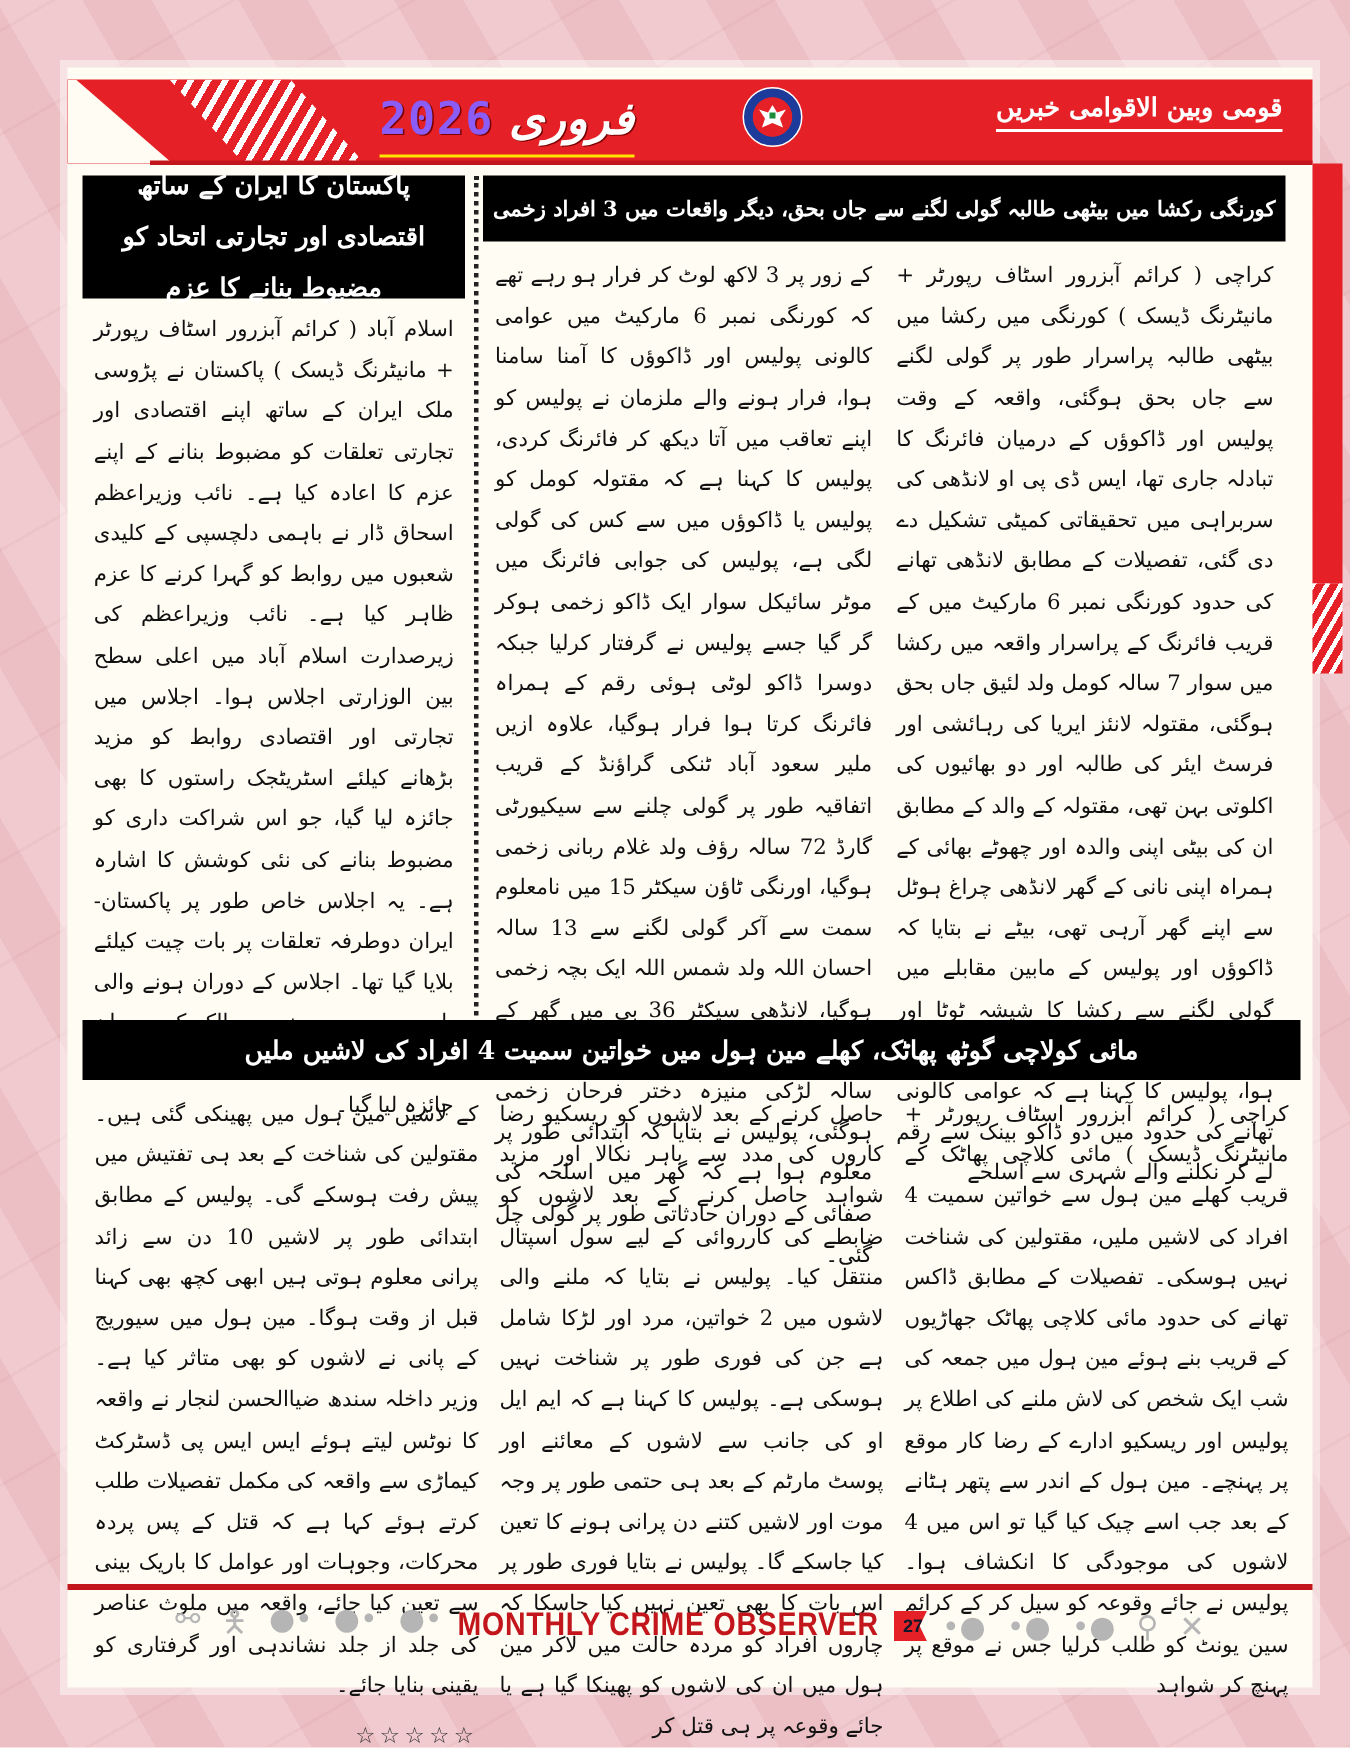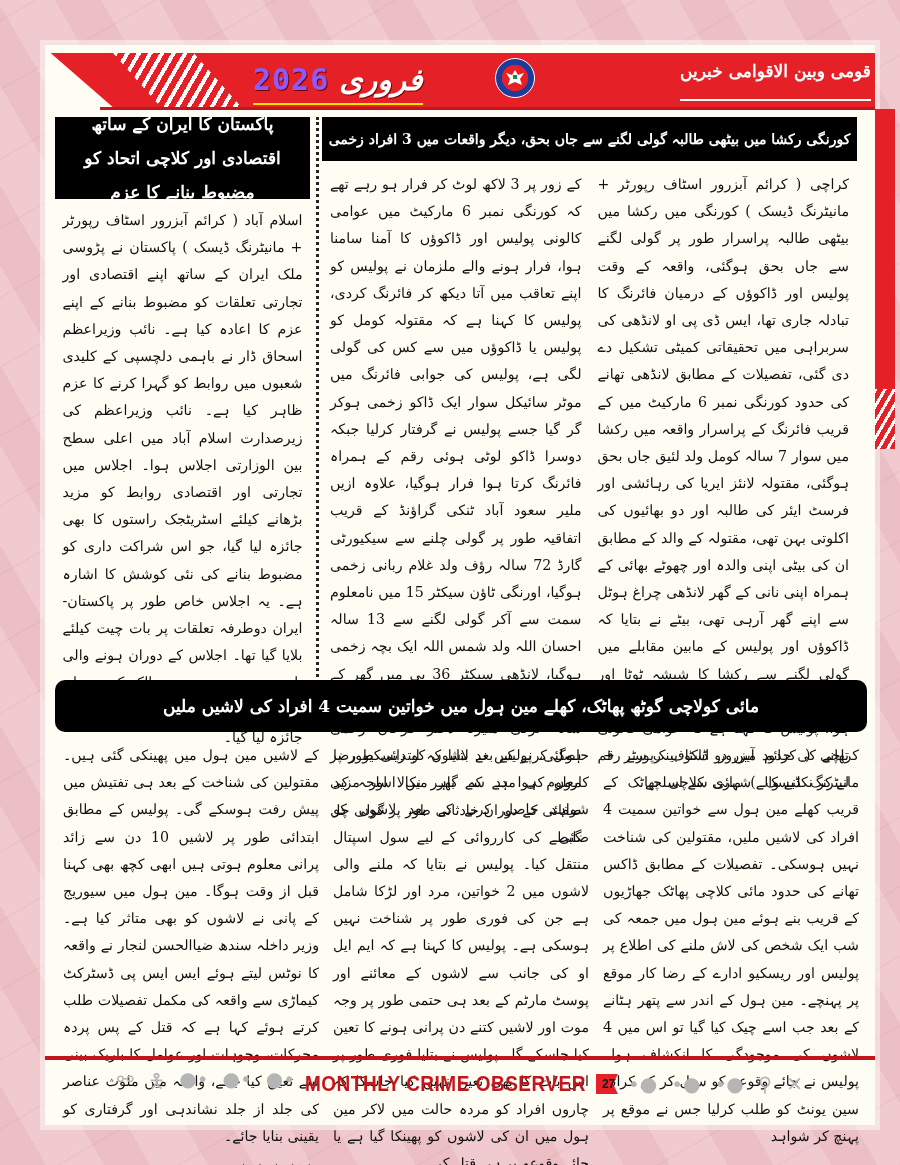--- a/index.html
+++ b/index.html
@@ -49,22 +49,22 @@
     font-family: "DejaVu Serif", serif; font-weight: bold; font-size: 30px; color: #fff;
     font-style: italic; text-shadow: 1px 1px 0 #7a0000;
   }
   .logo {
     position: absolute; left: 450px; top: 13px; width: 40px; height: 40px; border-radius: 50%;
     background: radial-gradient(circle, #e52127 0 48%, #1d3b9a 50% 100%);
     border: 1px solid #fff; box-sizing: border-box;
     display: flex; align-items: center; justify-content: center; color: #fff; font-size: 14px;
   }
   .section-title {
-    position: absolute; right: 4px; top: 16px; color: #fff; font-weight: bold; font-size: 17px;
-    border-bottom: 2px solid #fff; padding-bottom: 18px; font-family: "DejaVu Serif", serif;
+    position: absolute; right: 20px; top: 16px; color: #fff; font-weight: bold; font-size: 17px;
+    border-bottom: 2px solid #fff; padding-bottom: 4px; font-family: "DejaVu Serif", serif;
   }
   
   .side-ribbon {
     position: absolute; right: -20px; top: 64px; width: 20px; height: 280px;
     background: #e52127;
   }
   .side-stripes {
     position: absolute; right: -20px; top: 344px; width: 20px; height: 60px;
     background: repeating-linear-gradient(-60deg, #e52127 0 5px, #fff 5px 8px);
   }
@@ -86,21 +86,21 @@
   .a1 .cols { margin-top: 10px; padding: 0 8px; }
   .a1 .col { width: 255px; }
   .dotted-divider {
     position: absolute; left: 271px; top: 72px; height: 578px; width: 0;
     border-left: 3px dotted #222;
   }
   .a2 { left: 10px; top: 72px; width: 255px; height: 574px; }
   .a2 .headline { height: 82px; font-size: 17px; line-height: 34px; padding: 0 10px; }
   .a2 .col { width: 240px; margin: 8px auto 0; }
   .a3 { left: 10px; top: 635px; width: 812px; height: 420px; }
-  .a3 .headline { height: 52px; font-size: 17px; border-radius: 10px; }
+  .a3 .headline { height: 40px; font-size: 17px; }
   .a3 .cols { margin-top: 10px; padding: 0 8px; gap: 14px; }
   .a3 .col { width: 258px; }
   .stars { text-align: center; font-size: 15px; letter-spacing: 3px; margin-top: 6px; color: #333; }
   
   .footer-line { position: absolute; left: 0; right: 0; top: 1011px; height: 4px; background: #c3161c; }
   .footer {
     position: absolute; left: 0; right: 0; top: 1019px; height: 40px;
     display: flex; align-items: center; justify-content: center; gap: 10px;
   }
   .footer .icons { display: flex; gap: 14px; color: #b5b5b5; font-size: 20px; }
@@ -148,21 +148,21 @@
       </div>
       <div class="col">
         <p>کے زور پر 3 لاکھ لوٹ کر فرار ہو رہے تھے کہ کورنگی نمبر 6 مارکیٹ میں عوامی کالونی پولیس اور ڈاکوؤں کا آمنا سامنا ہوا، فرار ہونے والے ملزمان نے پولیس کو اپنے تعاقب میں آتا دیکھ کر فائرنگ کردی، پولیس کا کہنا ہے کہ مقتولہ کومل کو پولیس یا ڈاکوؤں میں سے کس کی گولی لگی ہے، پولیس کی جوابی فائرنگ میں موٹر سائیکل سوار ایک ڈاکو زخمی ہوکر گر گیا جسے پولیس نے گرفتار کرلیا جبکہ دوسرا ڈاکو لوٹی ہوئی رقم کے ہمراہ فائرنگ کرتا ہوا فرار ہوگیا، علاوہ ازیں ملیر سعود آباد ٹنکی گراؤنڈ کے قریب اتفاقیہ طور پر گولی چلنے سے سیکیورٹی گارڈ 72 سالہ رؤف ولد غلام ربانی زخمی ہوگیا، اورنگی ٹاؤن سیکٹر 15 میں نامعلوم سمت سے آکر گولی لگنے سے 13 سالہ احسان اللہ ولد شمس اللہ ایک بچہ زخمی ہوگیا، لانڈھی سیکٹر 36 بی میں گھر کے اندر فائرنگ کے پراسرار واقعہ میں 17 سالہ لڑکی منیزہ دختر فرحان زخمی ہوگئی، پولیس نے بتایا کہ ابتدائی طور پر معلوم ہوا ہے کہ گھر میں اسلحہ کی صفائی کے دوران حادثاتی طور پر گولی چل گئی۔</p>
       </div>
     </div>
   </div>
 
   <div class="dotted-divider"></div>
 
   <div class="article a2">
-    <div class="headline">پاکستان کا ایران کے ساتھ اقتصادی اور کلاچی اتحاد کو مضبوط بنانے کا عزم</div>
+    <div class="headline">پاکستان کا ایران کے ساتھ اقتصادی اور تجارتی اتحاد کو مضبوط بنانے کا عزم</div>
     <div class="col">
       <p>اسلام آباد ( کرائم آبزرور اسٹاف رپورٹر + مانیٹرنگ ڈیسک ) پاکستان نے پڑوسی ملک ایران کے ساتھ اپنے اقتصادی اور تجارتی تعلقات کو مضبوط بنانے کے اپنے عزم کا اعادہ کیا ہے۔ نائب وزیراعظم اسحاق ڈار نے باہمی دلچسپی کے کلیدی شعبوں میں روابط کو گہرا کرنے کا عزم ظاہر کیا ہے۔ نائب وزیراعظم کی زیرصدارت اسلام آباد میں اعلی سطح بین الوزارتی اجلاس ہوا۔ اجلاس میں تجارتی اور اقتصادی روابط کو مزید بڑھانے کیلئے اسٹریٹجک راستوں کا بھی جائزہ لیا گیا، جو اس شراکت داری کو مضبوط بنانے کی نئی کوشش کا اشارہ ہے۔ یہ اجلاس خاص طور پر پاکستان-ایران دوطرفہ تعلقات پر بات چیت کیلئے بلایا گیا تھا۔ اجلاس کے دوران ہونے والی بات چیت میں دونوں ممالک کے درمیان وسیع شعبوں میں موجودہ تعاون کا جامع جائزہ لیا گیا۔</p>
     </div>
   </div>
 
   <div class="article a3">
     <div class="headline">مائی کولاچی گوٹھ پھاٹک، کھلے مین ہول میں خواتین سمیت 4 افراد کی لاشیں ملیں</div>
     <div class="cols">
       <div class="col">
         <p>کراچی ( کرائم آبزرور اسٹاف رپورٹر + مانیٹرنگ ڈیسک ) مائی کلاچی پھاٹک کے قریب کھلے مین ہول سے خواتین سمیت 4 افراد کی لاشیں ملیں، مقتولین کی شناخت نہیں ہوسکی۔ تفصیلات کے مطابق ڈاکس تھانے کی حدود مائی کلاچی پھاٹک جھاڑیوں کے قریب بنے ہوئے مین ہول میں جمعہ کی شب ایک شخص کی لاش ملنے کی اطلاع پر پولیس اور ریسکیو ادارے کے رضا کار موقع پر پہنچے۔ مین ہول کے اندر سے پتھر ہٹانے کے بعد جب اسے چیک کیا گیا تو اس میں 4 لاشوں کی موجودگی کا انکشاف ہوا۔ پولیس نے جائے وقوعہ کو سیل کر کے کرائم سین یونٹ کو طلب کرلیا جس نے موقع پر پہنچ کر شواہد</p>

